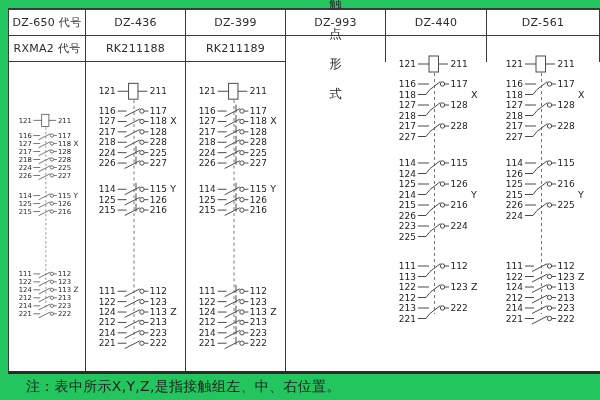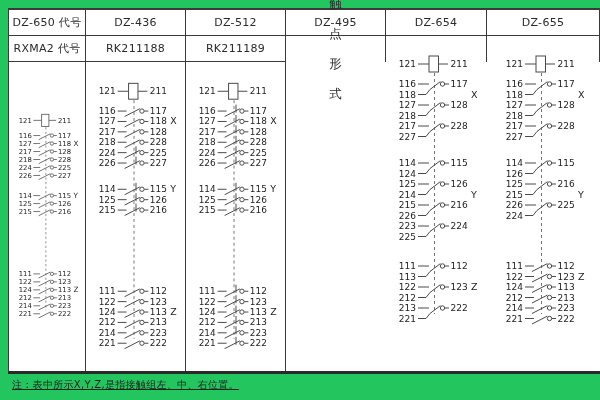--- a/index.html
+++ b/index.html
@@ -28,37 +28,36 @@
     border-bottom:1px solid #3a3a3a;
     font-size:11px;letter-spacing:0.3px;color:#2a2a2a;
   }
   .bodylab{
     flex-direction:column;gap:13px;font-size:12.5px;color:#2a2a2a;
   }
   .diag{align-items:flex-start;}
   .diag svg{display:block;}
   svg text{font-family:"DejaVu Sans","Liberation Sans",sans-serif;fill:#222;}
   .note{
-    position:absolute;left:12px;top:378px;font-size:10px;color:#1e1e1e;
+    position:absolute;left:26px;top:378px;font-size:14px;color:#1e1e1e;
     letter-spacing:0.3px;
-    text-decoration:underline;
   }
 </style>
 </head>
 <body>
 
 <div class="page">
   <div class="tbl">
 
     <div class="cell head">DZ-650 代号</div>
     <div class="cell head">DZ-436</div>
-    <div class="cell head">DZ-512</div>
-    <div class="cell head">DZ-495</div>
-    <div class="cell head">DZ-654</div>
-    <div class="cell head">DZ-655</div>
+    <div class="cell head">DZ-399</div>
+    <div class="cell head">DZ-993</div>
+    <div class="cell head">DZ-440</div>
+    <div class="cell head">DZ-561</div>
 
     <div class="cell head">RXMA2 代号</div>
     <div class="cell head">RK211188</div>
     <div class="cell head">RK211189</div>
 
     <div class="cell bodylab">
       <span>触</span>
       <span>点</span>
       <span>形</span>
       <span>式</span>

